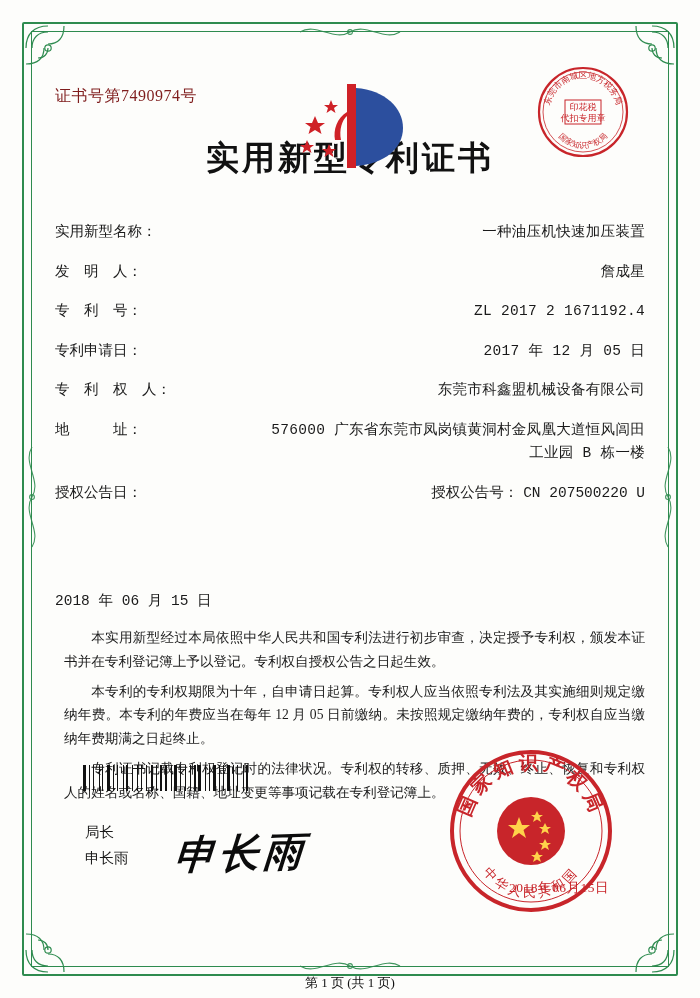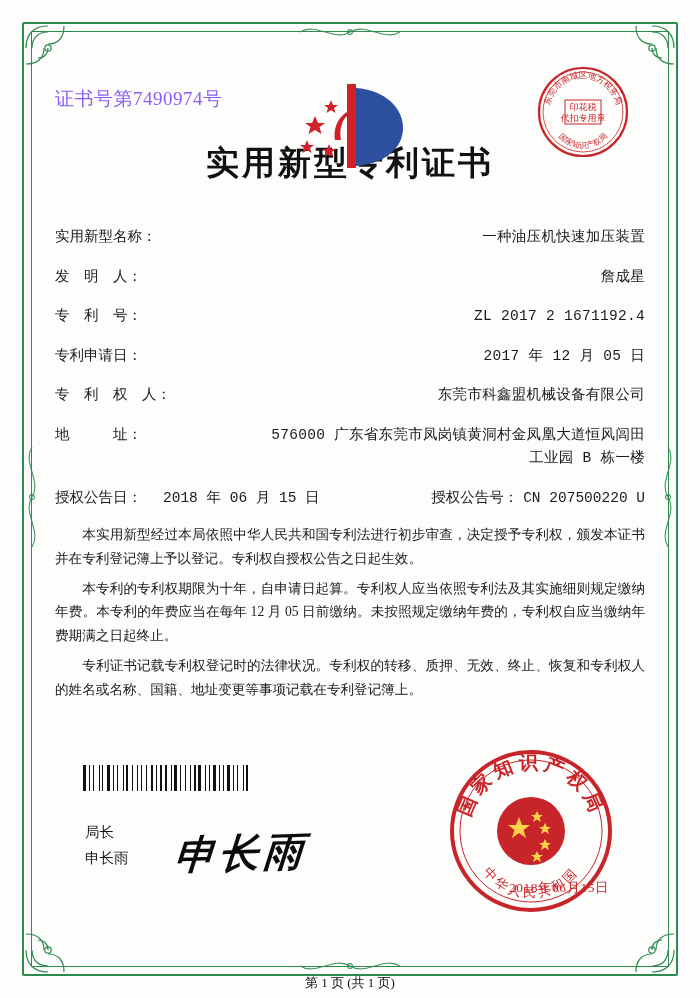--- a/index.html
+++ b/index.html
@@ -65,24 +65,24 @@
   
   .content {
     position: absolute;
     left: 55px;
     top: 60px;
     right: 55px;
     bottom: 55px;
   }
 
   .cert-no {
-    font-size: 19px;
+    font-size: 16px;
     letter-spacing: .5px;
     margin-top: 26px;
-    color: #8b5cf6;
+    color: #7f1d1d;
   }
 
   
   .logo {
     position: absolute;
     left: 50%;
     top: 18px;
     transform: translateX(-50%);
     width: 130px;
     height: 96px;
@@ -134,33 +134,33 @@
     display: block;
     margin-top: 9px;
     margin-left: 22px;
   }
 
   .two-col {
     display: flex;
     margin-bottom: 18px;
     font-size: 14.5px;
   }
-  .two-col .col-left { width: 330px; display: flex; }
+  .two-col .col-left { width: 330px; display: flex; flex-direction: column; }
   .two-col .col-right { flex: 1; display: flex; justify-content: flex-end; }
   .two-col .f-label-2 { width: 108px; flex: 0 0 108px; white-space: pre; }
   .two-col .f-label-3 { width: 92px; flex: 0 0 92px; white-space: pre; }
 
   .paras {
     margin-top: 16px;
     font-size: 13.6px;
     line-height: 1.75;
     text-align: justify;
   }
   .paras p {
-    margin: 0 0 6px 0;
+    margin: 0 0 6px 9px;
     text-indent: 2em;
   }
 
   
   .barcode {
     position: absolute;
     left: 28px;
     bottom: 152px;
     width: 170px;
     height: 26px;

